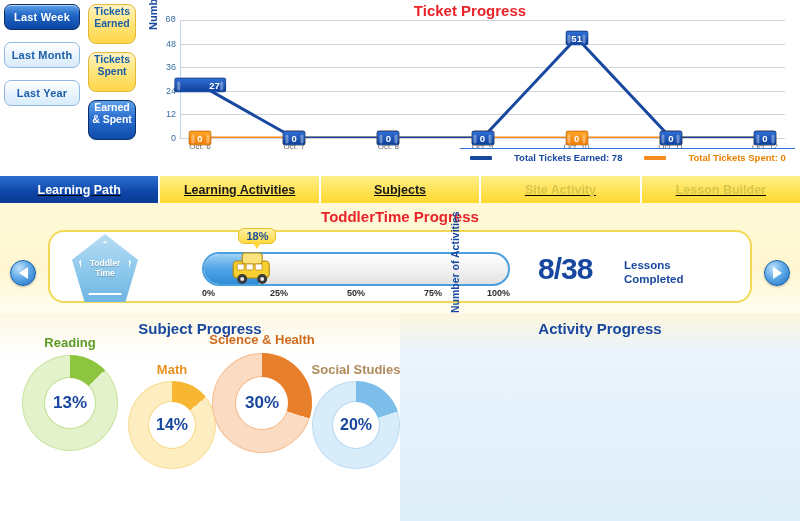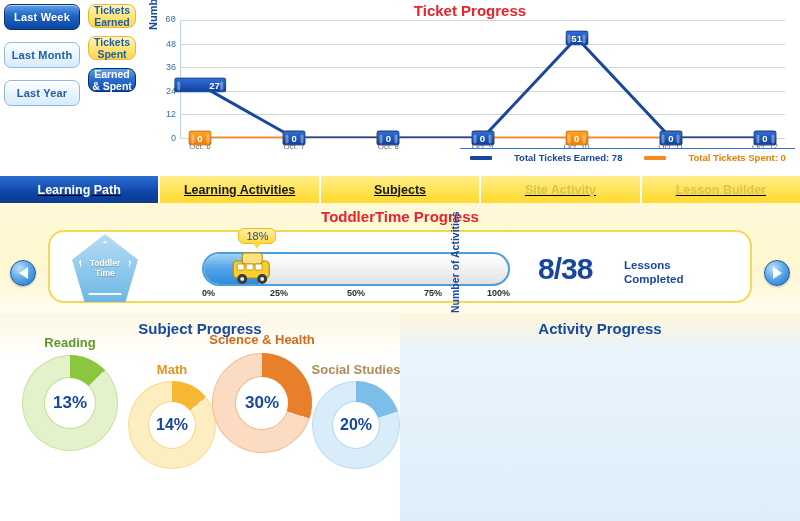--- a/index.html
+++ b/index.html
@@ -26,25 +26,25 @@
   }
   .range-btn.active {
     border:1px solid #0b2f66;
     background: linear-gradient(to bottom,#5fa2e8 0%, #1e63c4 45%, #0c46a3 100%);
     color:#ffffff;
     box-shadow: inset 0 1px 0 rgba(255,255,255,.55);
   }
 
   .type-buttons { position:absolute; left:88px; top:4px; width:52px; }
   .type-btn {
-    width:48px; height:24px; margin-bottom:8px;
+    width:48px; height:40px; margin-bottom:8px;
     border:1px solid #e3b93a; border-radius:8px;
     background: linear-gradient(to bottom,#fff4c4 0%, #ffe680 45%, #ffd54a 100%);
     color:#1c5fa8; font-size:10.5px; font-weight:bold; line-height:12px;
-    display:flex; align-items:center; justify-content:center; text-align:center;
+    display:flex; align-items:flex-start; justify-content:center; text-align:center;
     cursor:pointer;
   }
   .type-btn.active {
     border:1px solid #0b2f66;
     background: linear-gradient(to bottom,#5fa2e8 0%, #2a6fd0 45%, #0f4bab 100%);
     color:#ffffff;
   }
 
   .chart-title {
     position:absolute; left:160px; top:2px; width:620px; text-align:center;
@@ -169,21 +169,21 @@
   .pb-fill {
     position:absolute; left:0; top:0; height:100%;
     border-radius:17px 0 0 17px;
     background: linear-gradient(to bottom,#9fd2f5 0%, #4fa3e6 50%, #2f8ed8 100%);
   }
   .pb-bus { position:absolute; top:-3px; width:48px; height:40px; transform:translateX(-60%); }
   .pb-callout {
     position:absolute; top:-24px; transform:translateX(-50%);
     background: linear-gradient(to bottom,#fff0a8,#ffd93d);
     border:1px solid #e8bf2b; border-radius:6px;
-    padding:1px 7px; font-size:11px; font-weight:normal; color:#1c4f9c;
+    padding:1px 7px; font-size:11px; font-weight:bold; color:#1c4f9c;
   }
   .pb-callout::after {
     content:""; position:absolute; left:50%; bottom:-6px; margin-left:-4px;
     border-left:4px solid transparent; border-right:4px solid transparent;
     border-top:6px solid #ffd93d;
   }
   .pb-ticks { position:relative; width:308px; height:14px; margin-top:2px; }
   .pb-tick {
     position:absolute; font-size:9px; font-weight:bold; color:#2b2b2b;
     transform:translateX(-50%); white-space:nowrap;

